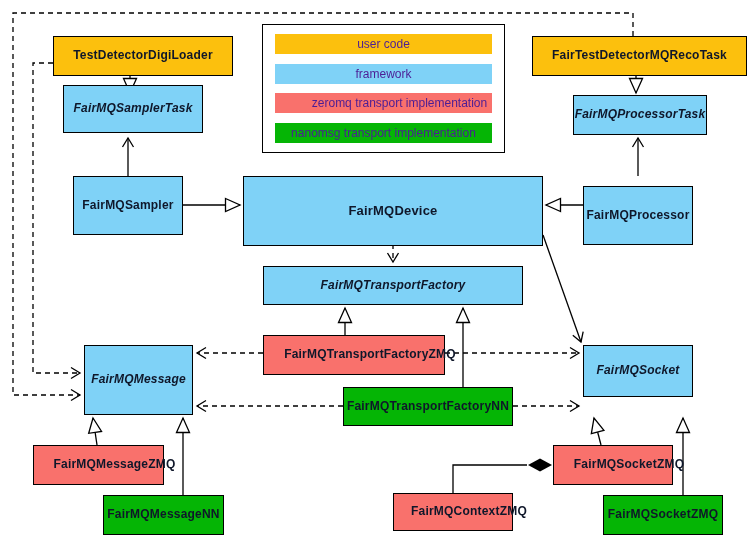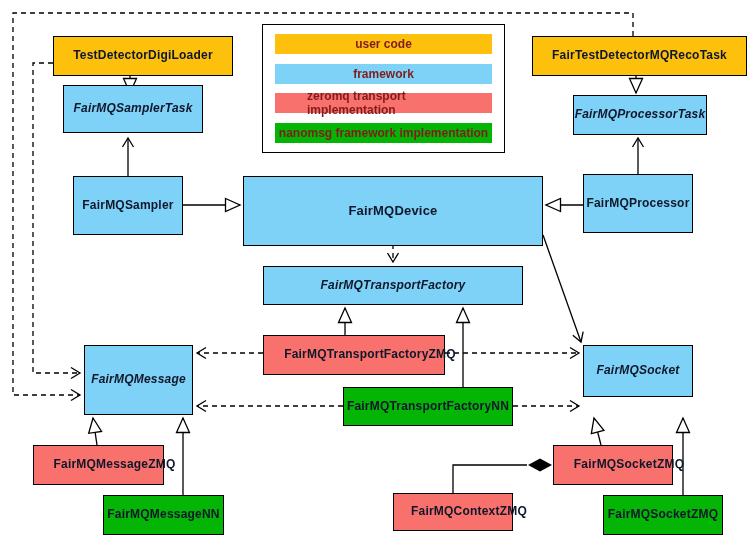--- a/index.html
+++ b/index.html
@@ -20,21 +20,21 @@
   .green{background:#05B505;}
   .big{font-size:13px;}
   .legend{
     position:absolute;left:262px;top:24px;width:243px;height:129px;
     box-sizing:border-box;border:1.5px solid #000;background:#fff;
     display:flex;flex-direction:column;justify-content:space-evenly;
     padding:0 12px;
   }
   .lrow{
     height:20px;display:flex;align-items:center;justify-content:center;
-    font-size:12px;color:#7f1d1d;font-weight:bold;
+    font-size:12px;color:#4c1d95;font-weight:normal;
   }
 </style>
 </head>
 <body>
 
 <div id="canvas">
 
   <svg id="edges" viewBox="0 0 748 549">
     <defs>
       <marker id="tri" markerUnits="userSpaceOnUse" markerWidth="18" markerHeight="18" refX="16" refY="8" orient="auto">
@@ -69,30 +69,30 @@
       <polyline points="683,495 683,418" marker-end="url(#tri)"></polyline>
       <polyline points="453,493 453,465 527,465"></polyline>
     </g>
     <polygon points="552,465 540,458.5 528,465 540,471.5" fill="#000"></polygon>
   </svg>
 
   <div class="legend">
     <div class="lrow gold">user code</div>
     <div class="lrow blue">framework</div>
     <div class="lrow red">zeromq transport implementation</div>
-    <div class="lrow green">nanomsg framework implementation</div>
+    <div class="lrow green">nanomsg transport implementation</div>
   </div>
 
   <div class="node gold" style="left:53px;top:36px;width:180px;height:40px">TestDetectorDigiLoader</div>
   <div class="node gold" style="left:532px;top:36px;width:215px;height:40px">FairTestDetectorMQRecoTask</div>
   <div class="node blue abstract" style="left:63px;top:85px;width:140px;height:48px">FairMQSamplerTask</div>
   <div class="node blue abstract" style="left:573px;top:95px;width:134px;height:40px">FairMQProcessorTask</div>
   <div class="node blue" style="left:73px;top:176px;width:110px;height:59px">FairMQSampler</div>
   <div class="node blue big" style="left:243px;top:176px;width:300px;height:70px">FairMQDevice</div>
-  <div class="node blue" style="left:583px;top:174px;width:110px;height:59px">FairMQProcessor</div>
+  <div class="node blue" style="left:583px;top:186px;width:110px;height:59px">FairMQProcessor</div>
   <div class="node blue abstract" style="left:263px;top:266px;width:260px;height:39px">FairMQTransportFactory</div>
   <div class="node red" style="left:263px;top:335px;width:182px;height:40px">FairMQTransportFactoryZMQ</div>
   <div class="node green" style="left:343px;top:387px;width:170px;height:39px">FairMQTransportFactoryNN</div>
   <div class="node blue abstract" style="left:84px;top:345px;width:109px;height:70px">FairMQMessage</div>
   <div class="node blue abstract" style="left:583px;top:345px;width:110px;height:52px">FairMQSocket</div>
   <div class="node red" style="left:33px;top:445px;width:131px;height:40px">FairMQMessageZMQ</div>
   <div class="node green" style="left:103px;top:495px;width:121px;height:40px">FairMQMessageNN</div>
   <div class="node red" style="left:393px;top:493px;width:120px;height:38px">FairMQContextZMQ</div>
   <div class="node red" style="left:553px;top:445px;width:120px;height:40px">FairMQSocketZMQ</div>
   <div class="node green" style="left:603px;top:495px;width:120px;height:40px">FairMQSocketZMQ</div>

